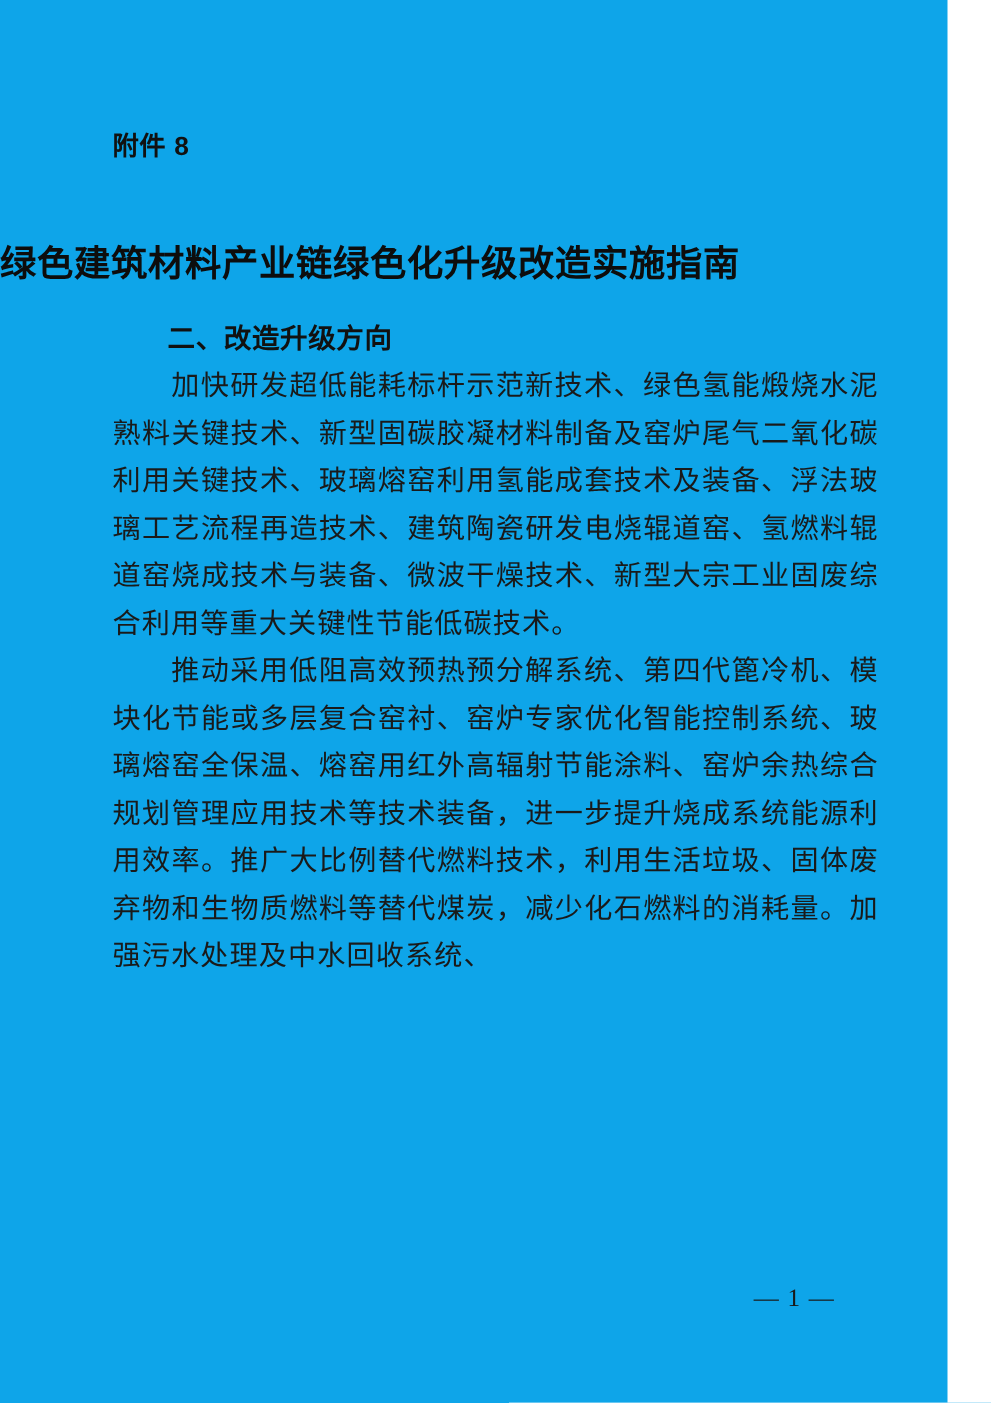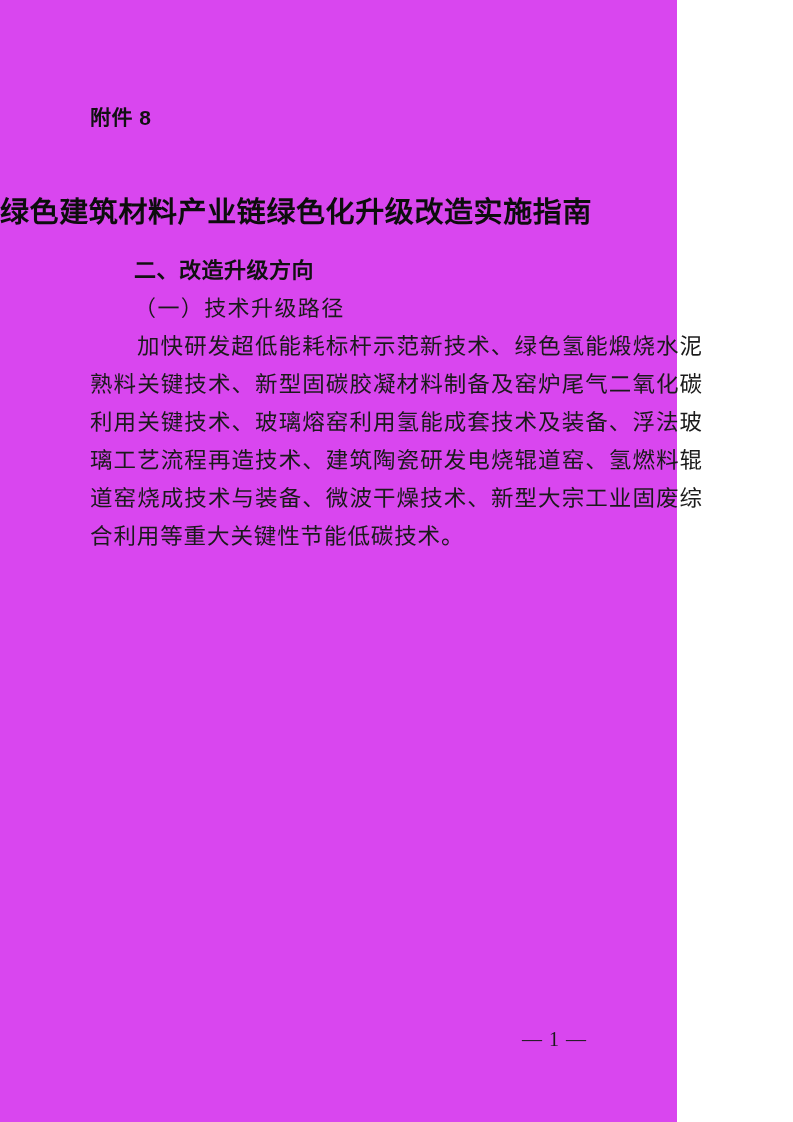--- a/index.html
+++ b/index.html
@@ -15,23 +15,23 @@
     overflow: hidden;
     font-family: "Liberation Serif", "DejaVu Serif", serif;
     color: #1a1a1a;
     -webkit-font-smoothing: antialiased;
   }
 
   .page {
     position: absolute;
     top: 0;
     left: 0;
-    width: 677px;
+    width: 758px;
     height: 1122px;
-    background: #d946ef;
+    background: #0ea5e9;
   }
 
   
   .attachment-label {
     position: absolute;
     left: 90px;
     top: 103px;
     font-family: "Liberation Sans", "DejaVu Sans", sans-serif;
     font-weight: bold;
     font-size: 21px;
@@ -123,23 +123,23 @@
   <div class="attachment-label">附件 8</div>
 
   <h1 class="doc-title">绿色建筑材料产业链绿色化升级改造实施指南</h1>
 
   <div class="content">
 
 
 
     <h2 class="h-section">二、改造升级方向</h2>
 
-    <h3 class="h-sub">（一）技术升级路径</h3>
 
     <p class="para">加快研发超低能耗标杆示范新技术、绿色氢能煅烧水泥熟料关键技术、新型固碳胶凝材料制备及窑炉尾气二氧化碳利用关键技术、玻璃熔窑利用氢能成套技术及装备、浮法玻璃工艺流程再造技术、建筑陶瓷研发电烧辊道窑、氢燃料辊道窑烧成技术与装备、微波干燥技术、新型大宗工业固废综合利用等重大关键性节能低碳技术。</p>
 
 
+    <p class="para">推动采用低阻高效预热预分解系统、第四代篦冷机、模块化节能或多层复合窑衬、窑炉专家优化智能控制系统、玻璃熔窑全保温、熔窑用红外高辐射节能涂料、窑炉余热综合规划管理应用技术等技术装备，进一步提升烧成系统能源利用效率。推广大比例替代燃料技术，利用生活垃圾、固体废弃物和生物质燃料等替代煤炭，减少化石燃料的消耗量。加强污水处理及中水回收系统、</p>
 
   </div>
 
   <div class="footer">— 1 —</div>
 
 </div>
 
 </body></html>

